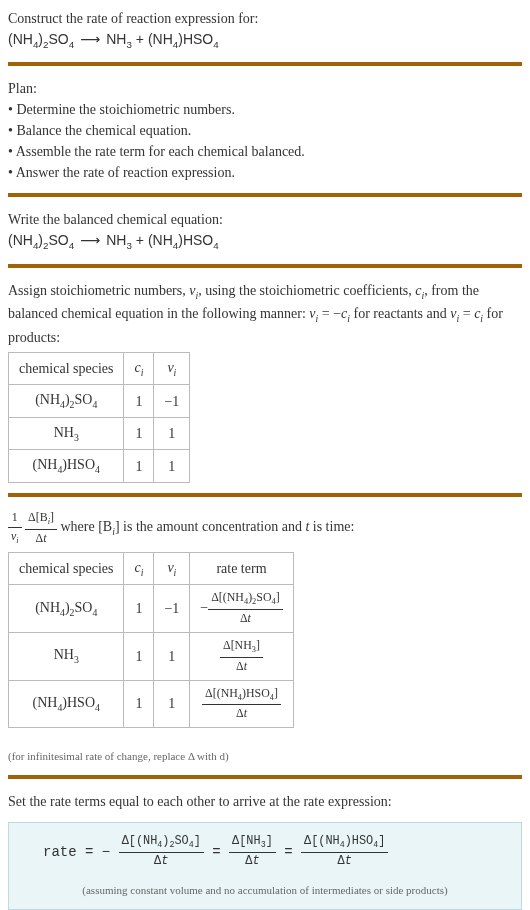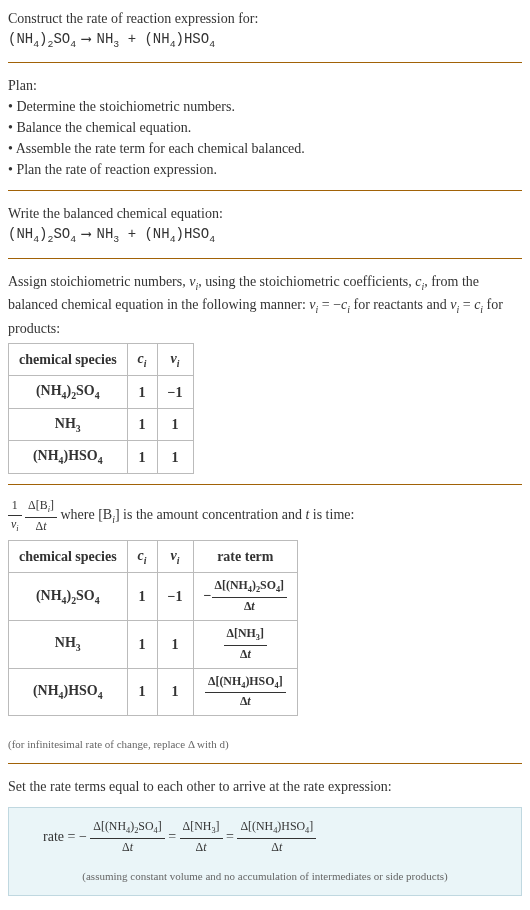--- a/index.html
+++ b/index.html
@@ -8,45 +8,45 @@
       margin: 0;
       padding: 8px;
       font-size: 14px;
       line-height: 1.5;
       color: #333;
       width: 514px;
     }
     .section {
       margin-bottom: 12px;
       padding-bottom: 10px;
-      border-bottom: 1px solid #a16207;
+      border-bottom: 4px solid #a16207;
     }
     .section:last-of-type {
       border-bottom: none;
     }
     .formula {
-      font-family: Liberation Mono, monospace;
+      font-family: Liberation Sans, sans-serif;
     }
     sub {
       font-size: 0.7em;
       vertical-align: sub;
     }
     .arrow {
       display: inline-block;
       margin: 0 6px;
     }
     table {
       border-collapse: collapse;
       margin-top: 4px;
     }
     td, th {
       border: 1px solid #bbb;
       padding: 4px 10px;
       text-align: center;
-      font-weight: bold;
+      font-weight: normal;
     }
     th {
       background: #fff;
     }
     .frac {
       display: inline-block;
       vertical-align: middle;
       text-align: center;
       font-size: 0.85em;
     }
@@ -93,21 +93,21 @@
   <div class="formula">
     (NH<sub>4</sub>)<sub>2</sub>SO<sub>4</sub><span class="arrow">⟶</span>NH<sub>3</sub> + (NH<sub>4</sub>)HSO<sub>4</sub>
   </div>
 </div>
 
 <div class="section">
   <div>Plan:</div>
   <div class="bullet">• Determine the stoichiometric numbers.</div>
   <div class="bullet">• Balance the chemical equation.</div>
   <div class="bullet">• Assemble the rate term for each chemical balanced.</div>
-  <div class="bullet">• Plan the rate of reaction expression.</div>
+  <div class="bullet">• Answer the rate of reaction expression.</div>
 </div>
 
 <div class="section">
   <div>Write the balanced chemical equation:</div>
   <div class="formula">
     (NH<sub>4</sub>)<sub>2</sub>SO<sub>4</sub><span class="arrow">⟶</span>NH<sub>3</sub> + (NH<sub>4</sub>)HSO<sub>4</sub>
   </div>
 </div>
 
 <div class="section">
@@ -187,21 +187,21 @@
   </tbody>
     </table>
   <div class="small-note">(for infinitesimal rate of change, replace Δ with d)</div>
 </div>
 
 <div class="section" style="border-bottom:none;margin-bottom:4px;padding-bottom:4px;">
   <div>Set the rate terms equal to each other to arrive at the rate expression:</div>
 </div>
 
 <div class="answer-box">
-  <div style="text-align:left;">
+  <div style="text-align:left;font-family:Liberation Mono, monospace;">
     <span class="indent">
     <span>rate = −</span>
     <span class="frac"><span class="num">Δ[(NH<sub>4</sub>)<sub>2</sub>SO<sub>4</sub>]</span><span class="den">Δ<i>t</i></span></span>
     <span> = </span>
     <span class="frac"><span class="num">Δ[NH<sub>3</sub>]</span><span class="den">Δ<i>t</i></span></span>
     <span> = </span>
     <span class="frac"><span class="num">Δ[(NH<sub>4</sub>)HSO<sub>4</sub>]</span><span class="den">Δ<i>t</i></span></span>
     </span>
   </div>
   <div class="small-note">(assuming constant volume and no accumulation of intermediates or side products)</div>

